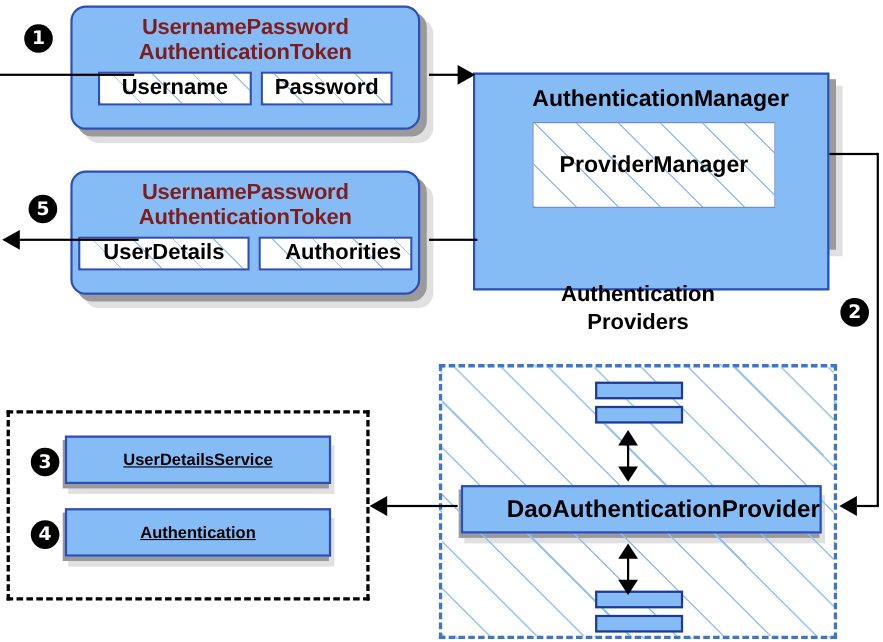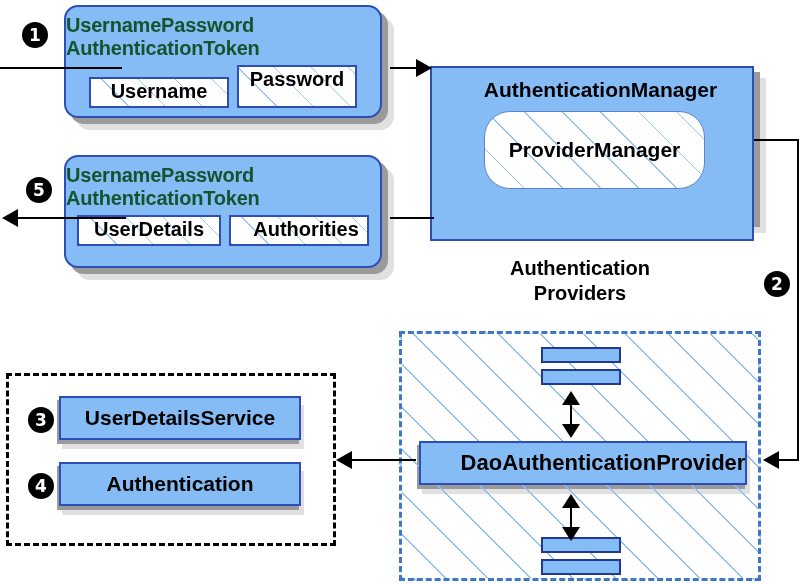--- a/index.html
+++ b/index.html
@@ -40,24 +40,24 @@
 
   
   .token-box {
     background: #86bcf5;
     border: 2px solid #2d4fb5;
     border-radius: 14px;
     z-index: 10;
     box-sizing: border-box;
   }
   .token-title {
-    text-align: left;
+    text-align: center;
     font-size: 20px;
     font-weight: bold;
-    color: #14532d;
+    color: #7f1d1d;
     line-height: 23px;
     padding-top: 7px;
     letter-spacing: -0.2px;
   }
   .token-fields {
     display: flex;
     justify-content: center;
     gap: 8px;
     margin-top: 5px;
   }
@@ -139,21 +139,21 @@
     box-sizing: border-box;
     display: flex;
     align-items: center;
     justify-content: center;
     font-size: 22px;
     font-weight: bold;
     color: #000;
     z-index: 14;
     white-space: nowrap;
   }
-  .rect-box.small { font-size: 21px; }
+  .rect-box.small { font-size: 15px; text-decoration: underline; }
 
   
   .dashed-region {
     border: 3px dashed #000000;
     box-sizing: border-box;
     background: transparent;
     z-index: 3;
   }
 
   
@@ -194,30 +194,30 @@
   <div class="abs bullet" style="left:22px; top:22px;">1</div>
 
   <div class="abs shadow-light rounded" style="left:76px; top:17px; width:318px; height:113px;"></div>
   <div class="abs shadow-dark rounded" style="left:70px; top:11px; width:318px; height:113px;"></div>
   <div class="abs token-box" style="left:64px; top:5px; width:318px; height:113px;">
     <div class="token-title">
       <div>UsernamePassword</div>
       <div>AuthenticationToken</div>
     </div>
     <div class="token-fields">
-      <div class="field-box" style="width:140px;margin-top:12px;">Username</div>
+      <div class="field-box" style="width:140px;">Username</div>
       <div class="field-box" style="width:120px;">Password</div>
     </div>
   </div>
 
   <div class="abs shadow-light" style="left:442px; top:78px; width:324px; height:155px;"></div>
   <div class="abs shadow-dark" style="left:436px; top:72px; width:324px; height:155px;"></div>
-  <div class="abs manager-box" style="left:430px; top:66px; width:324px; height:175px;padding-left:17px;">
+  <div class="abs manager-box" style="left:430px; top:66px; width:324px; height:198px;padding-left:17px;">
     <div class="manager-title">AuthenticationManager</div>
-    <div class="hatch-inner" style="margin:9px 47px 0 35px; height:78px;border-radius:26px;">ProviderManager</div>
+    <div class="hatch-inner" style="margin:9px 47px 0 35px; height:78px;">ProviderManager</div>
   </div>
 
   <div class="abs line-h" style="left:754px; top:139px; width:45px;"></div>
   <div class="abs line-v" style="left:797px; top:139px; height:321px;"></div>
   <div class="abs line-h" style="left:779px; top:459px; width:20px;"></div>
   <div class="abs arrow arrow-left" style="left:763px; top:451px;"></div>
 
   <div class="abs bullet" style="left:764px; top:271px;">2</div>
 
   <div class="abs line-h" style="left:390px; top:217px; width:44px;"></div>
@@ -227,21 +227,21 @@
   <div class="abs bullet" style="left:26px; top:177px;">5</div>
 
   <div class="abs shadow-light rounded" style="left:76px; top:167px; width:318px; height:113px;"></div>
   <div class="abs shadow-dark rounded" style="left:70px; top:161px; width:318px; height:113px;"></div>
   <div class="abs token-box" style="left:64px; top:155px; width:318px; height:113px;">
     <div class="token-title">
       <div>UsernamePassword</div>
       <div>AuthenticationToken</div>
     </div>
     <div class="token-fields">
-      <div class="field-box" style="width:144px;">UserDetails</div>
+      <div class="field-box" style="width:156px;">UserDetails</div>
       <div class="field-box" style="width:140px;padding-left:21px;">Authorities</div>
     </div>
   </div>
 
   <div class="abs providers-label" style="left:470px; top:256px; width:220px;">
     <div>Authentication</div>
     <div>Providers</div>
   </div>
 
   <div class="abs providers-region" style="left:399px; top:331px; width:362px; height:250px;"></div>

